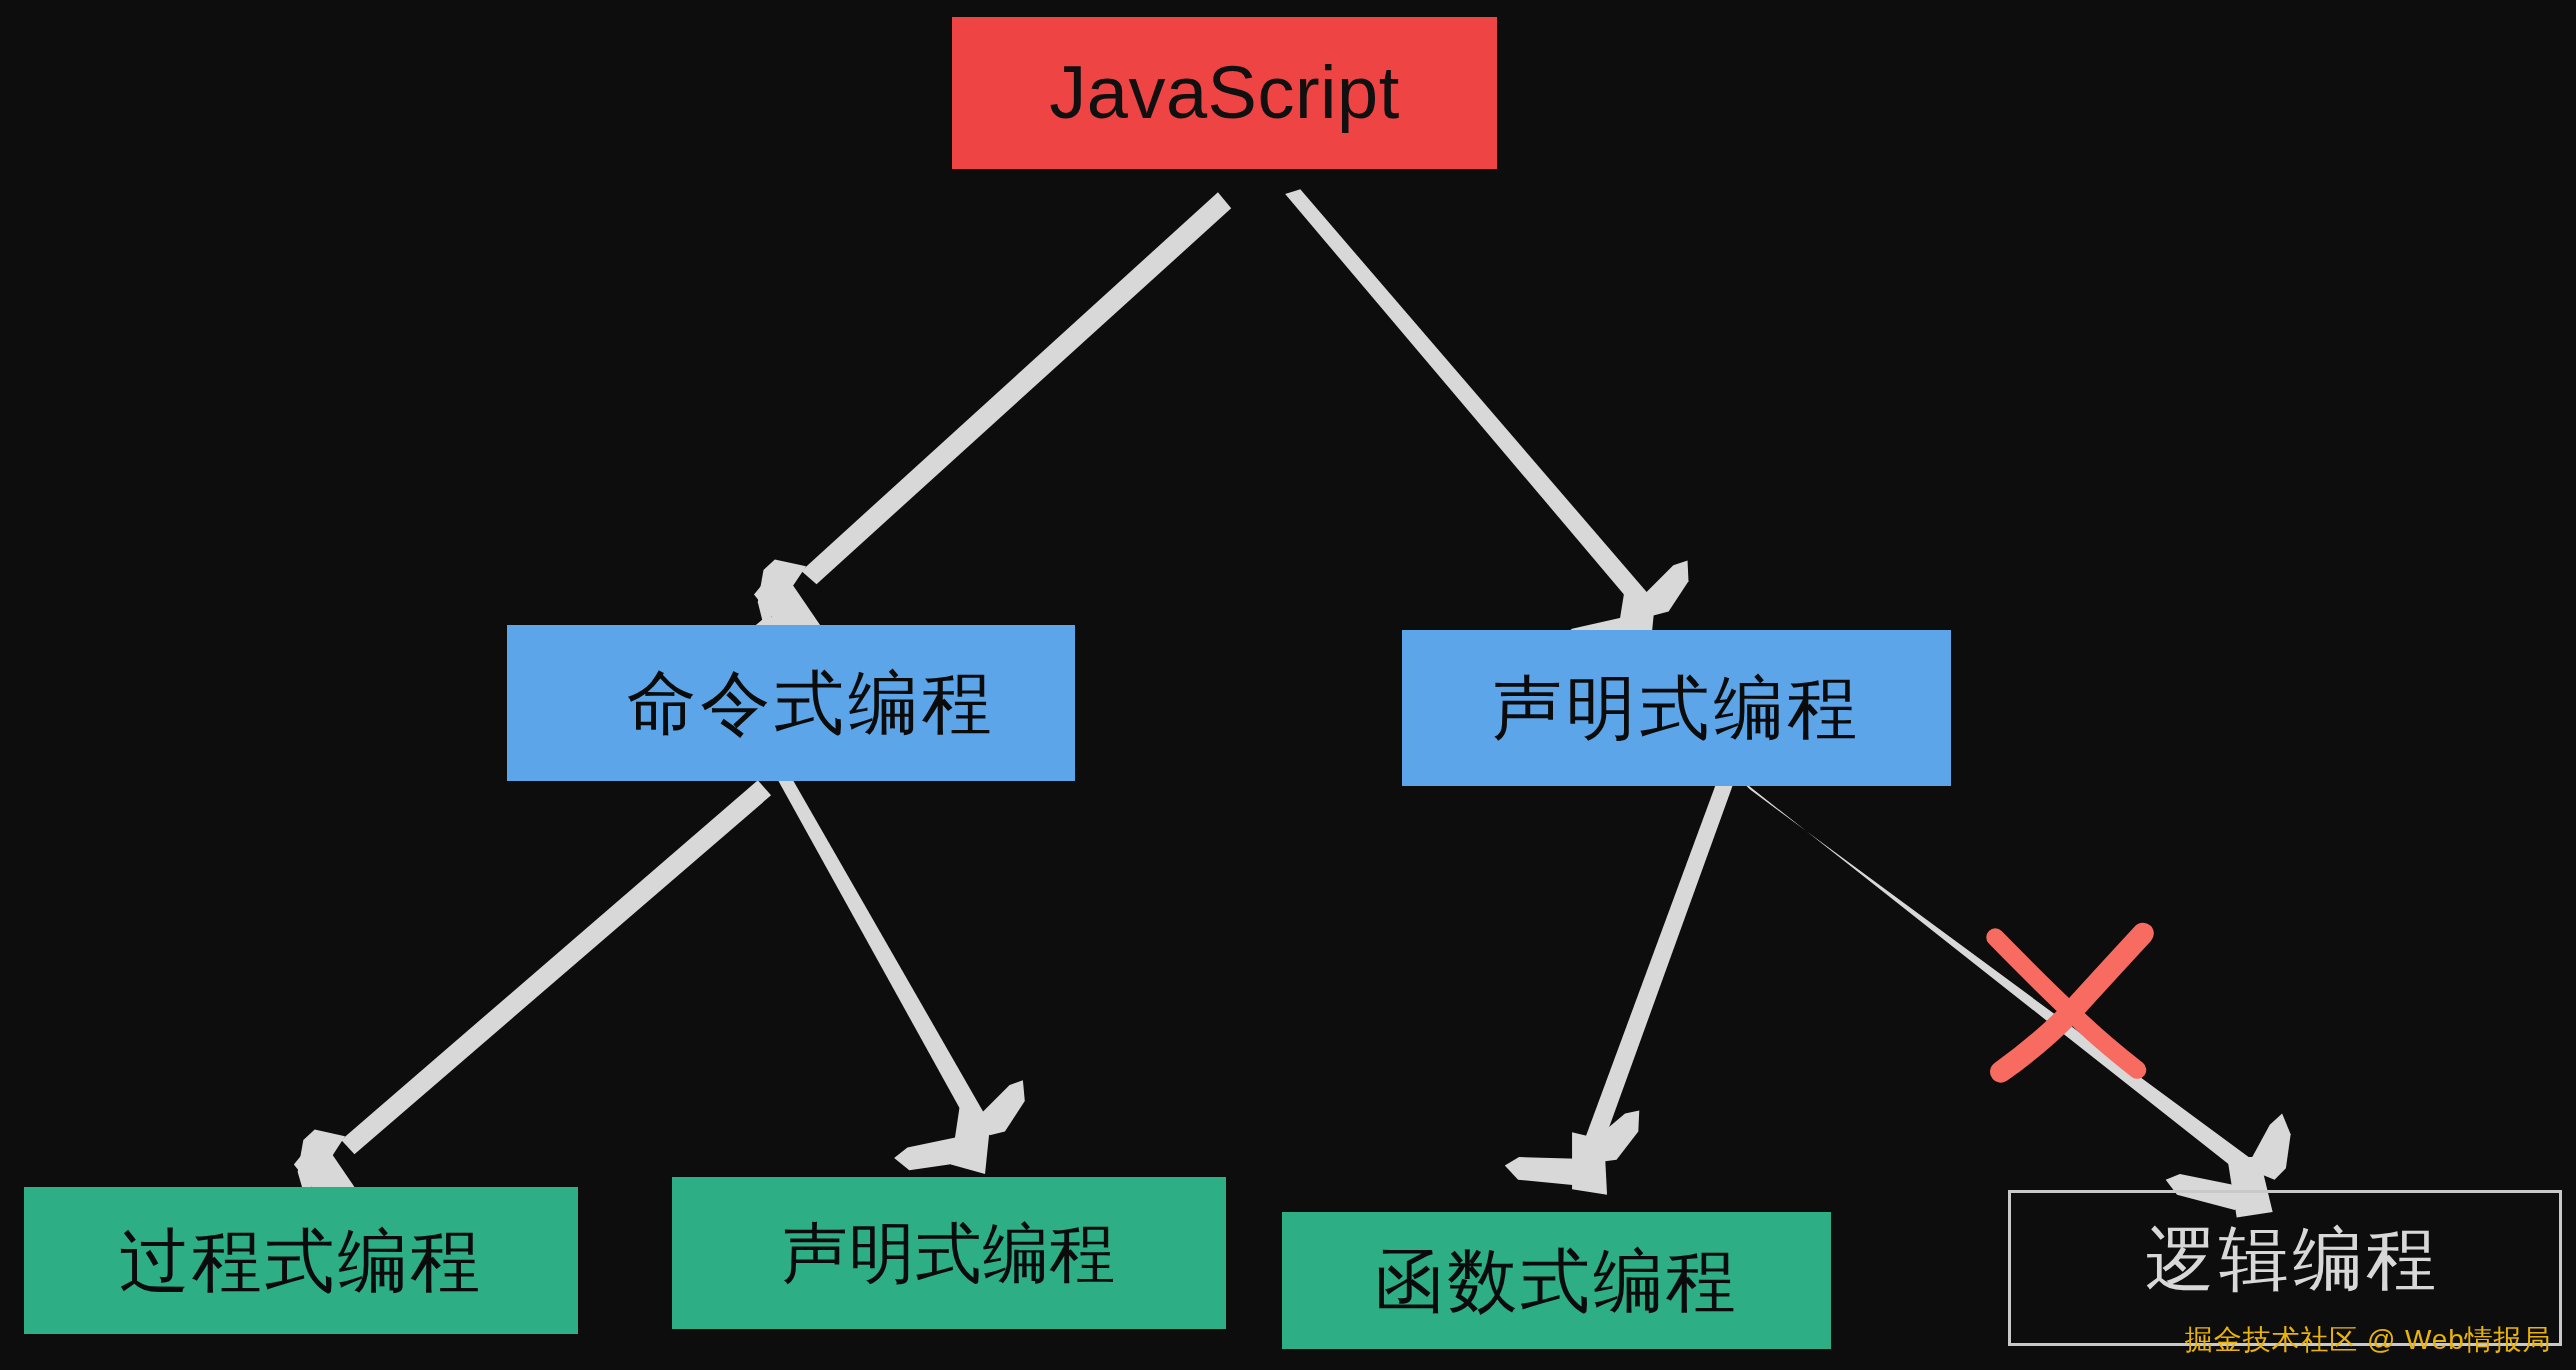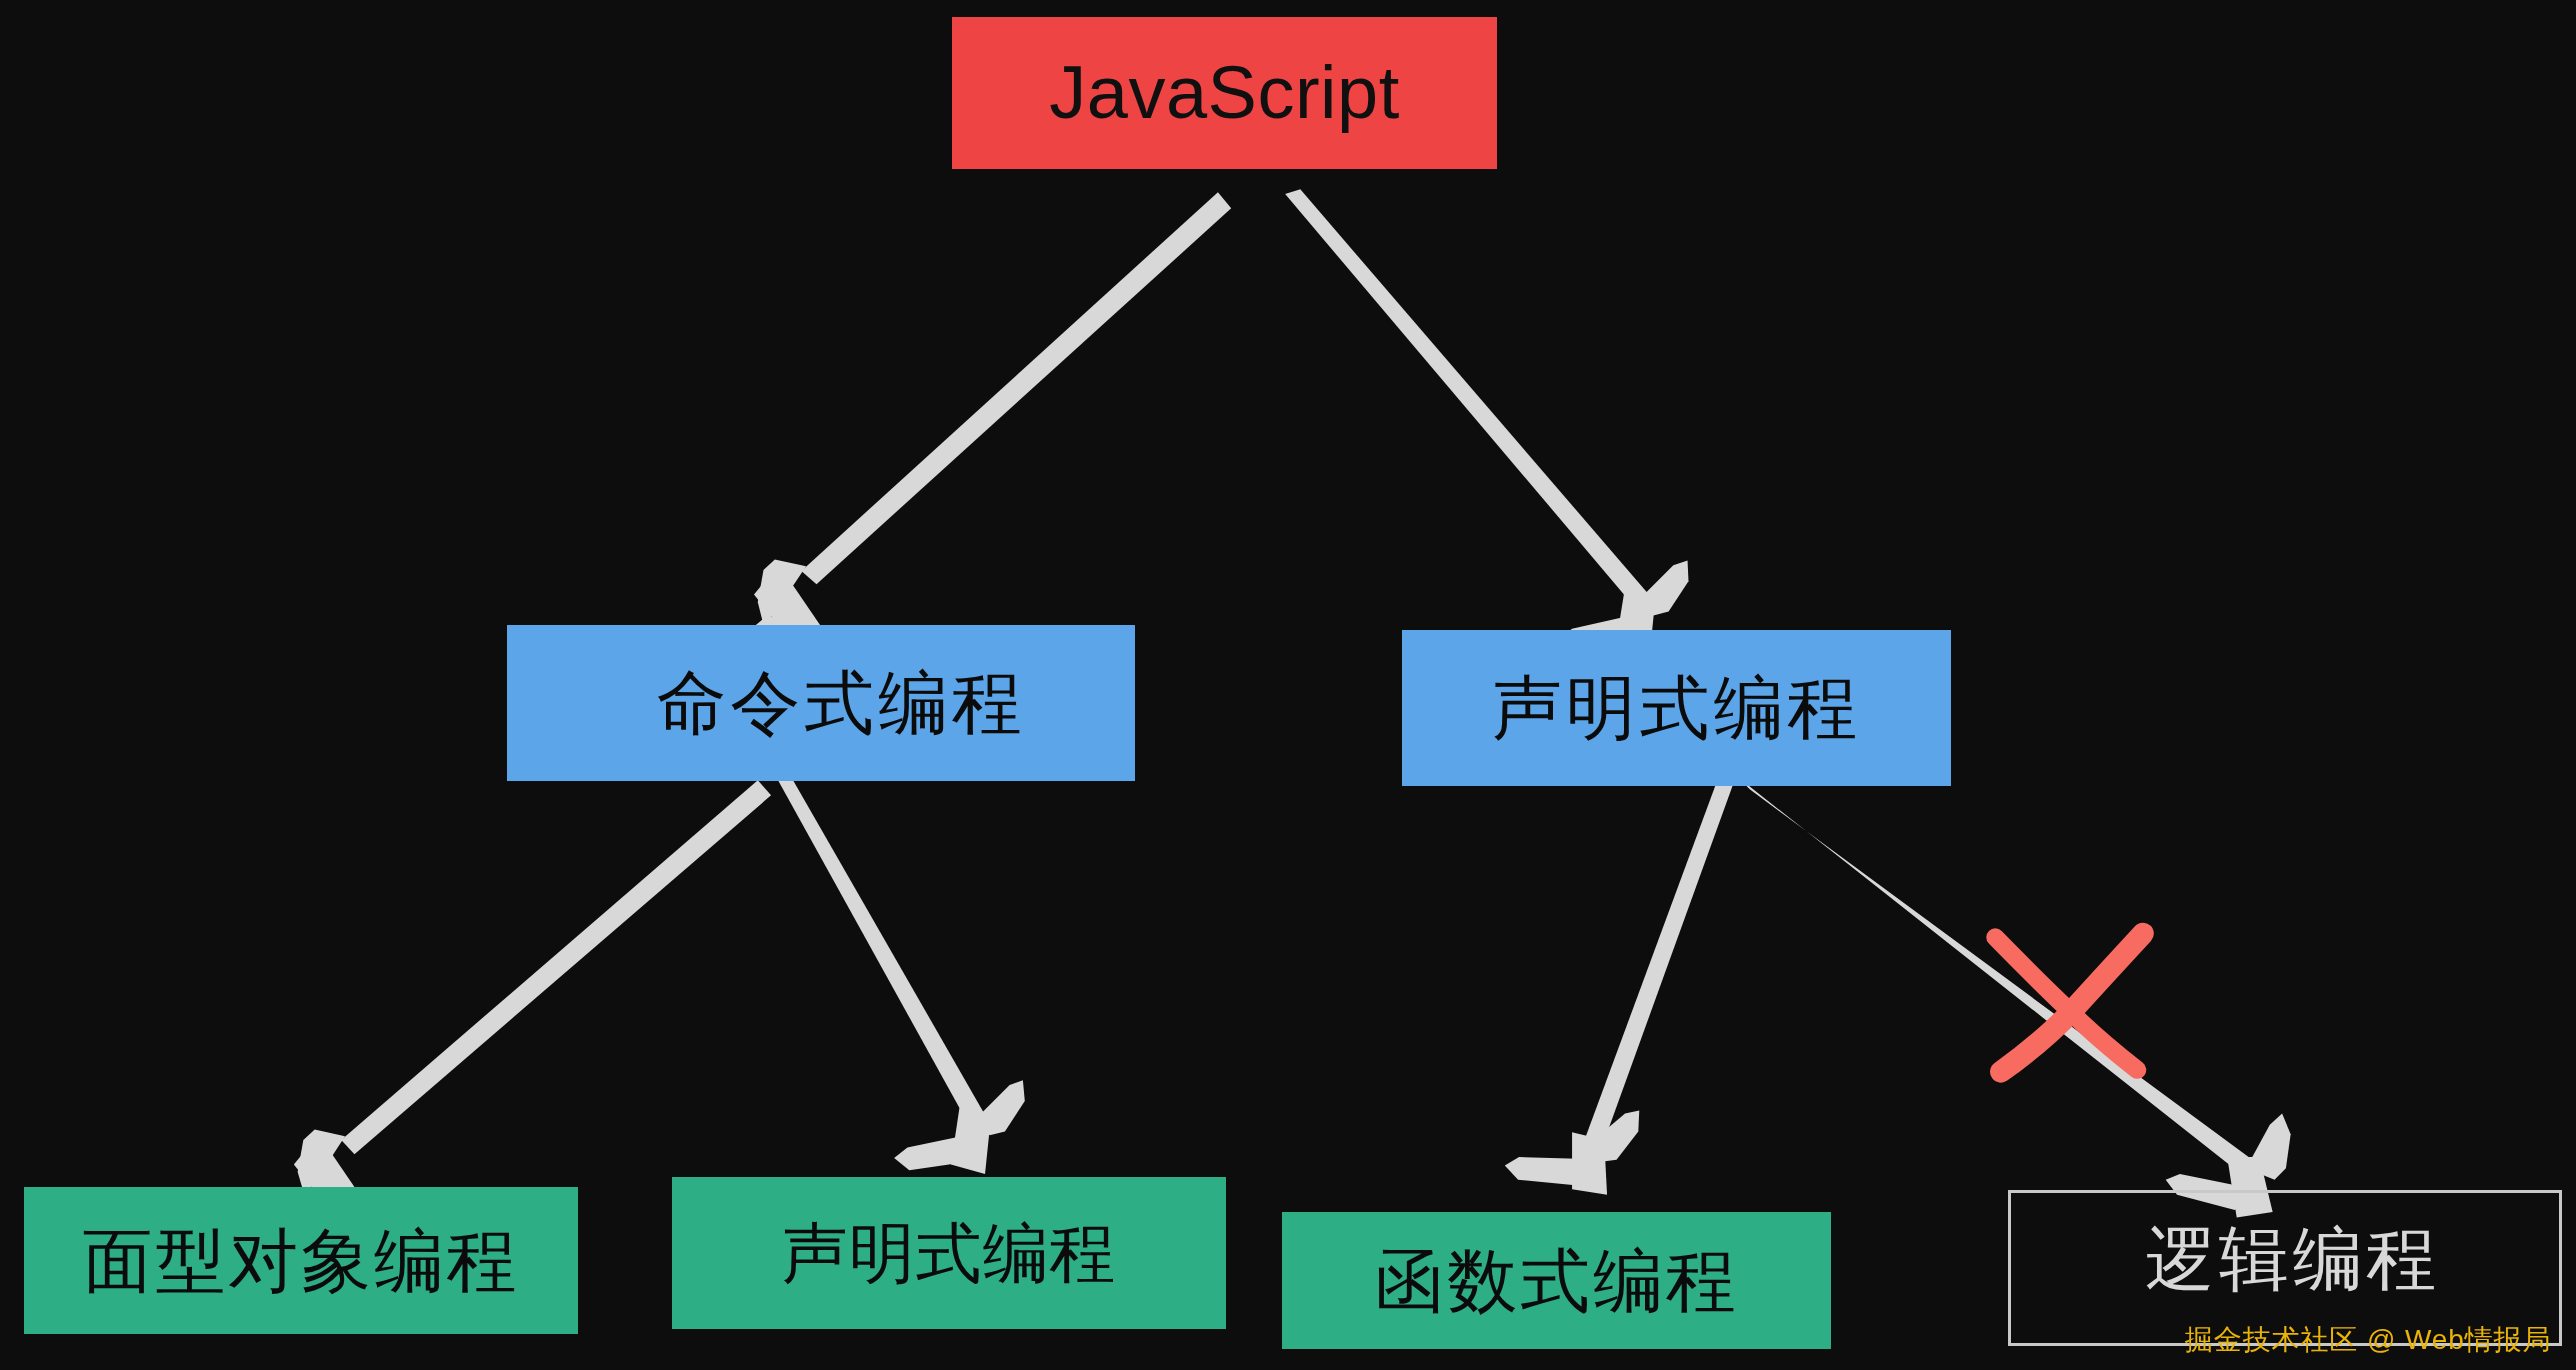--- a/index.html
+++ b/index.html
@@ -127,30 +127,30 @@
     <g>
       <path class="xmark" stroke-width="19" d="M 2107 990 Q 2160 1044 2188 1070 Q 2215 1097 2257 1130"></path>
       <path class="xmark" stroke-width="23" d="M 2263 986 Q 2215 1038 2186 1070 Q 2155 1102 2113 1132"></path>
     </g>
   </svg>
 
   <div class="node node-root" style="left:952px; top:17px; width:545px; height:152px;">
     <span class="node-text">JavaScript</span>
   </div>
 
-  <div class="node node-mid" style="left:507px; top:625px; width:628px; height:156px;padding-left:40px;">
+  <div class="node node-mid" style="left:507px; top:625px; width:568px; height:156px;padding-left:40px;">
     <span class="node-text">命令式编程</span>
   </div>
 
   <div class="node node-mid" style="left:1402px; top:630px; width:549px; height:156px;">
     <span class="node-text">声明式编程</span>
   </div>
 
   <div class="node node-leaf" style="left:24px; top:1187px; width:554px; height:147px;">
-    <span class="node-text">面型对象编程</span>
+    <span class="node-text">过程式编程</span>
   </div>
 
   <div class="node node-leaf" style="left:672px; top:1177px; width:554px; height:152px; font-size:66px; letter-spacing:0.9px;">
     <span class="node-text">声明式编程</span>
   </div>
 
   <div class="node node-leaf" style="left:1282px; top:1212px; width:549px; height:137px;">
     <span class="node-text">函数式编程</span>
   </div>
 

